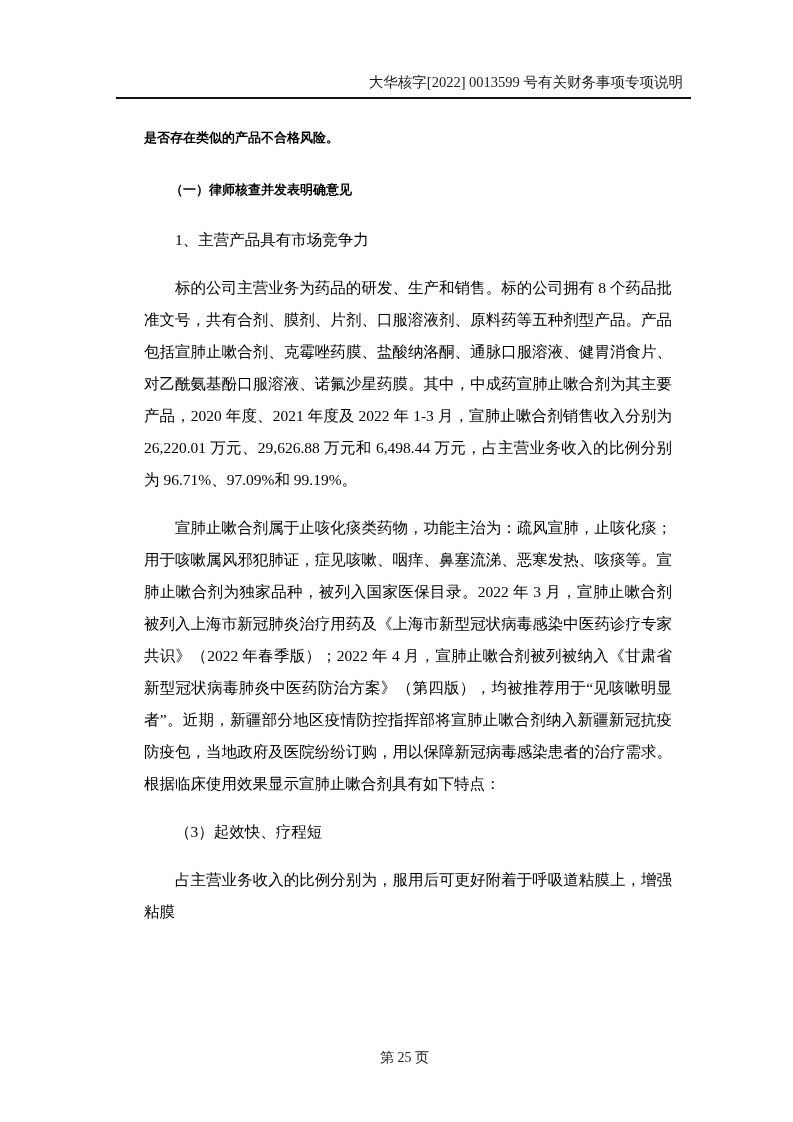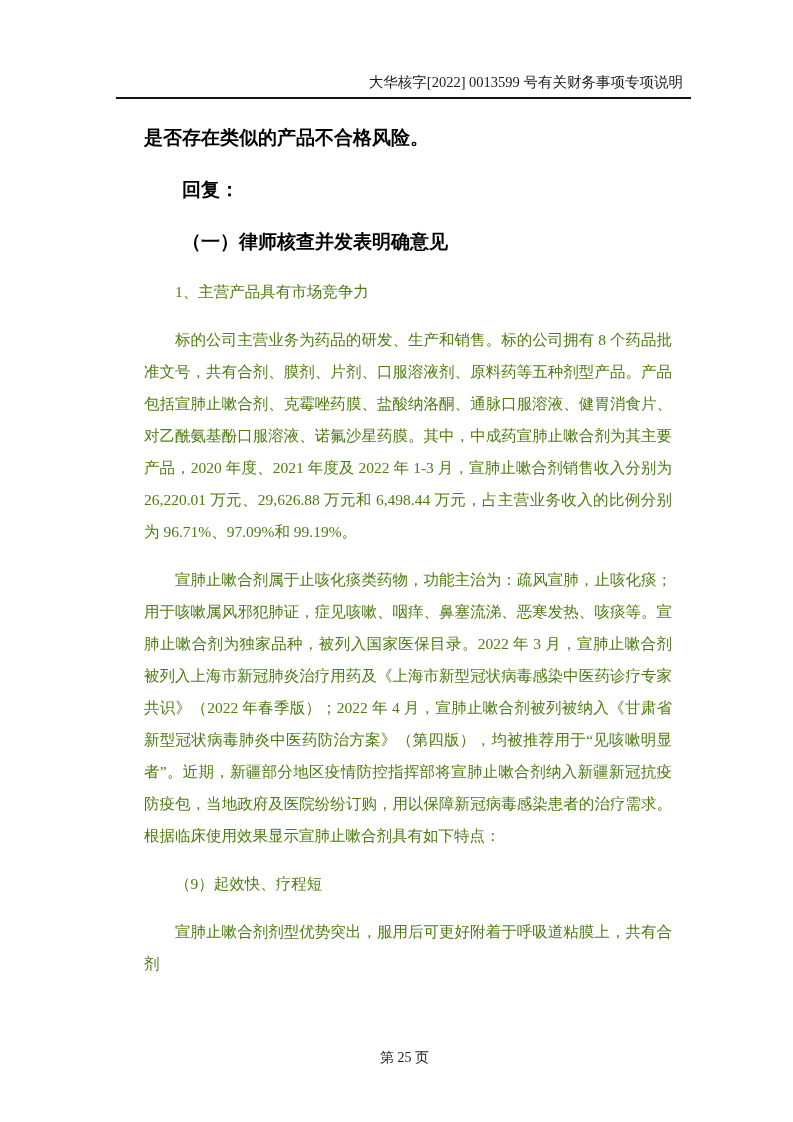--- a/index.html
+++ b/index.html
@@ -33,35 +33,35 @@
   .content {
     position: absolute;
     top: 96px;
     left: 120px;
     right: 113px;
     text-align: justify;
   }
   .p-bold {
     font-family: "Liberation Sans", "DejaVu Sans", sans-serif;
     font-weight: 700;
-    font-size: 19px;
+    font-size: 13px;
     line-height: 36px;
     text-indent: 2em;
     text-align: justify;
     color: #000;
   }
   .p-bold.no-indent { text-indent: 0; }
   .p-body {
     font-family: "Liberation Serif", "DejaVu Serif", serif;
     font-weight: 400;
     font-size: 15.5px;
     line-height: 32px;
     text-indent: 2em;
     text-align: justify;
-    color: #4d7c0f;
+    color: #000000;
   }
   .doc-footer {
     position: absolute;
     top: 1032px;
     left: 0;
     width: 100%;
     text-align: center;
     font-size: 14px;
     line-height: 20px;
     color: #1a1a1a;
@@ -70,24 +70,23 @@
 </style>
 </head>
 <body>
 
 <div class="page">
 
   <div class="doc-header">大华核字[2022] 0013599 号有关财务事项专项说明</div>
 
   <div class="content">
     <p class="p-bold no-indent">是否存在类似的产品不合格风险。</p>
-    <p class="p-bold">回复：</p>
     <p class="p-bold">（一）律师核查并发表明确意见</p>
     <p class="p-body">1、主营产品具有市场竞争力</p>
     <p class="p-body">标的公司主营业务为药品的研发、生产和销售。标的公司拥有 8 个药品批准文号，共有合剂、膜剂、片剂、口服溶液剂、原料药等五种剂型产品。产品包括宣肺止嗽合剂、克霉唑药膜、盐酸纳洛酮、通脉口服溶液、健胃消食片、对乙酰氨基酚口服溶液、诺氟沙星药膜。其中，中成药宣肺止嗽合剂为其主要产品，2020 年度、2021 年度及 2022 年 1-3 月，宣肺止嗽合剂销售收入分别为 26,220.01 万元、29,626.88 万元和 6,498.44 万元，占主营业务收入的比例分别为 96.71%、97.09%和 99.19%。</p>
     <p class="p-body">宣肺止嗽合剂属于止咳化痰类药物，功能主治为：疏风宣肺，止咳化痰；用于咳嗽属风邪犯肺证，症见咳嗽、咽痒、鼻塞流涕、恶寒发热、咳痰等。宣肺止嗽合剂为独家品种，被列入国家医保目录。2022 年 3 月，宣肺止嗽合剂被列入上海市新冠肺炎治疗用药及《上海市新型冠状病毒感染中医药诊疗专家共识》（2022 年春季版）；2022 年 4 月，宣肺止嗽合剂被列被纳入《甘肃省新型冠状病毒肺炎中医药防治方案》（第四版），均被推荐用于“见咳嗽明显者”。近期，新疆部分地区疫情防控指挥部将宣肺止嗽合剂纳入新疆新冠抗疫防疫包，当地政府及医院纷纷订购，用以保障新冠病毒感染患者的治疗需求。根据临床使用效果显示宣肺止嗽合剂具有如下特点：</p>
-    <p class="p-body">（9）起效快、疗程短</p>
-    <p class="p-body">宣肺止嗽合剂剂型优势突出，服用后可更好附着于呼吸道粘膜上，共有合剂</p>
+    <p class="p-body">（3）起效快、疗程短</p>
+    <p class="p-body">占主营业务收入的比例分别为，服用后可更好附着于呼吸道粘膜上，增强粘膜</p>
   </div>
 
   <div class="doc-footer">第 25 页</div>
 
 </div>
 
 </body></html>

